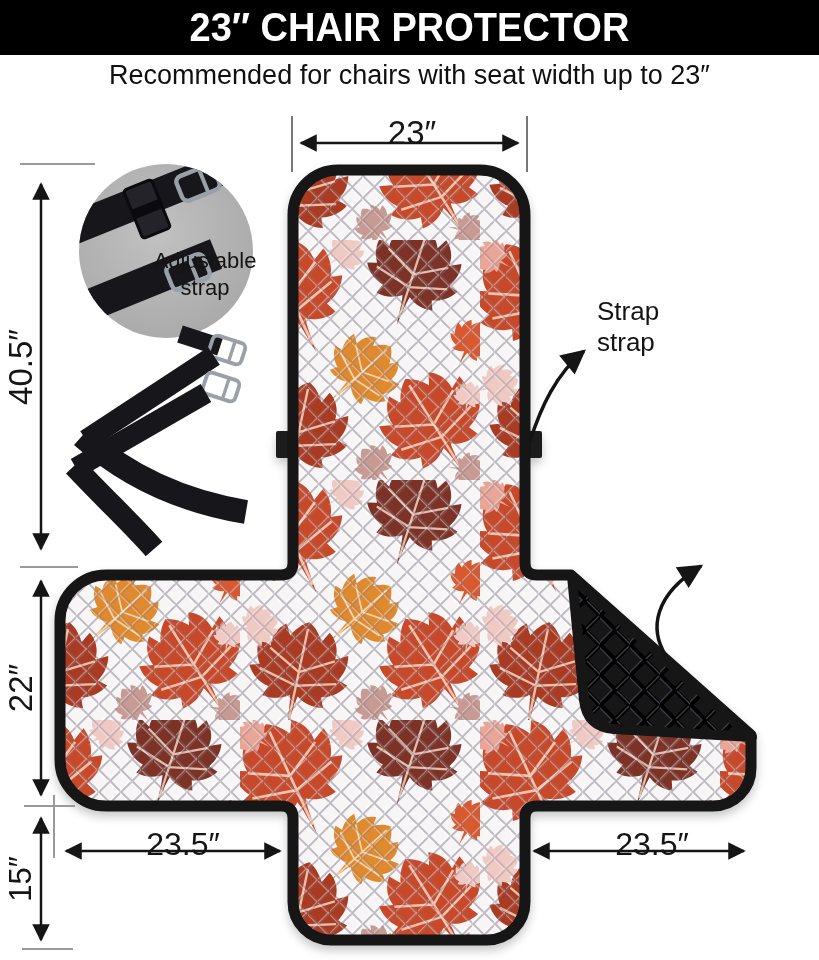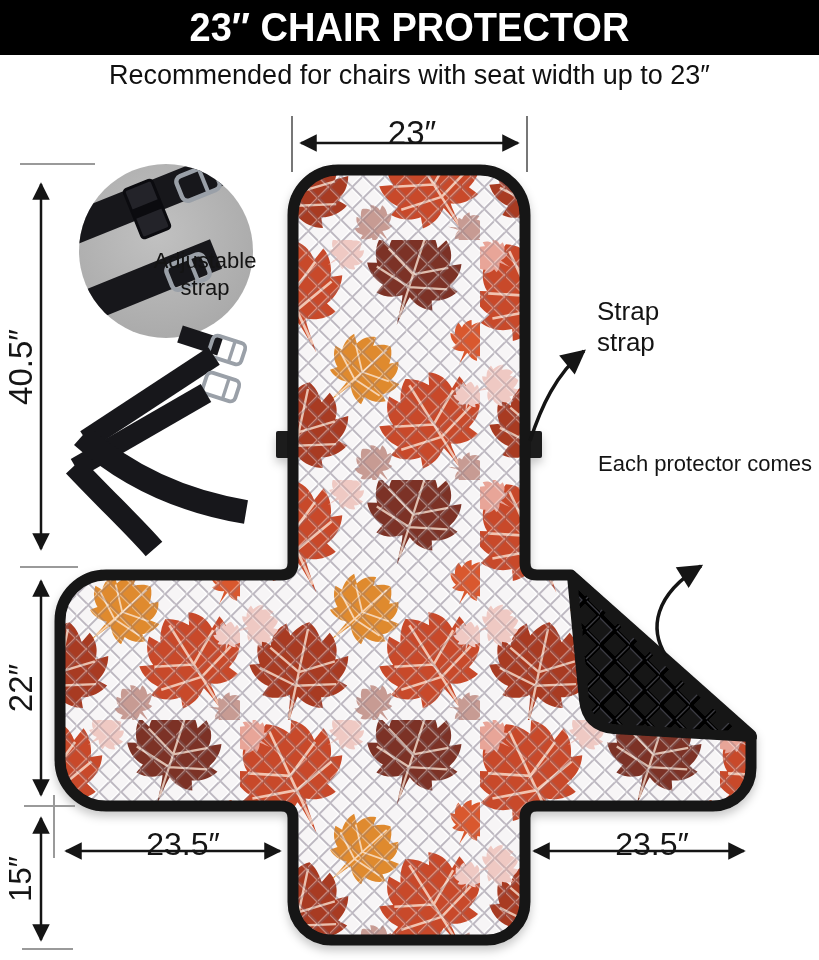--- a/index.html
+++ b/index.html
@@ -180,16 +180,15 @@
 
   <div class="abs note note-adjustable">
     <div>Adjustable</div>
     <div>strap</div>
   </div>
   <div class="abs note note-strap-hook">
     <div>Strap</div>
     <div>strap</div>
   </div>
   <div class="abs note note-backing">
-    <div>Each protector comes</div>
   </div>
 
 </div>
 
 </body></html>

